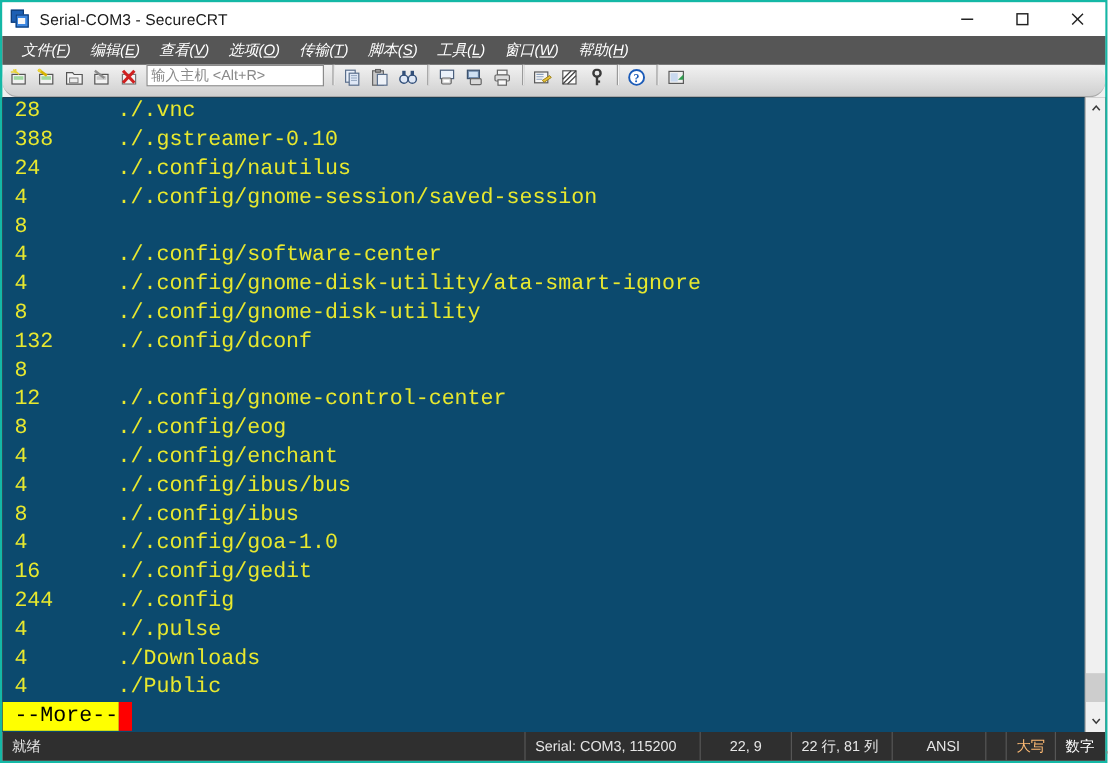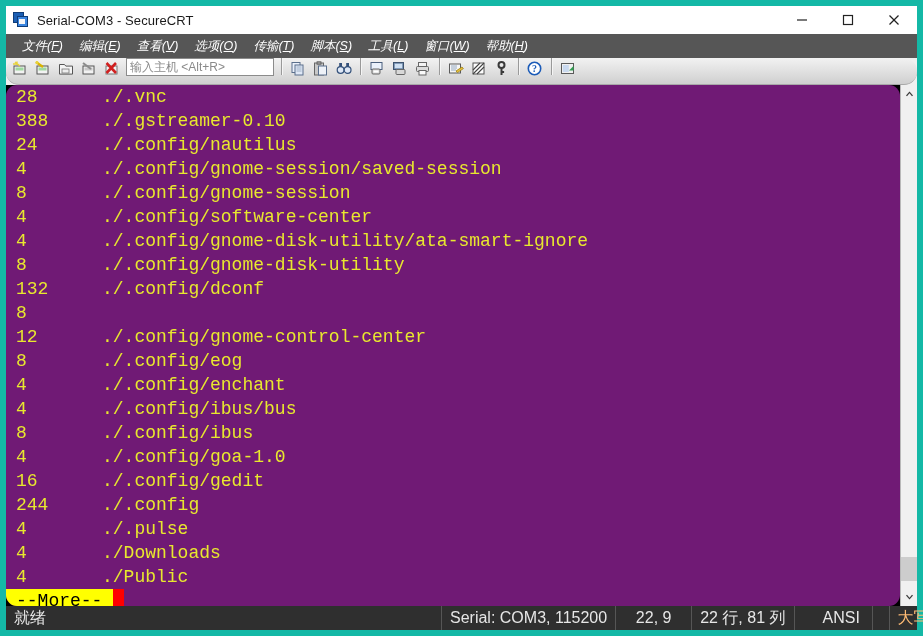--- a/index.html
+++ b/index.html
@@ -13,21 +13,21 @@
     overflow: hidden;
     font-family: "Liberation Sans", sans-serif;
   }
 
   
   #window {
     position: relative;
     width: 923px;
     height: 636px;
     box-sizing: border-box;
-    border: 6px solid #14b8a6;
+    border: 2px solid #14b8a6;
     background: #f0f0f0;
     display: flex;
     flex-direction: column;
   }
 
   
   #titlebar {
     height: 28px;
     flex: 0 0 28px;
     background: #ffffff;
@@ -153,25 +153,24 @@
   
   #term-wrap {
     flex: 1 1 auto;
     display: flex;
     background: #000000;
     position: relative;
     overflow: hidden;
   }
   #terminal {
     flex: 1 1 auto;
-    background: #701a75;
+    background: #0c4a6e;
     position: relative;
     overflow: hidden;
     font-family: "Liberation Mono", "DejaVu Sans Mono", monospace;
-    border-radius: 11px;
   }
   .trow {
     height: 24px;
     line-height: 24px;
     display: flex;
     white-space: pre;
     font-size: 18px;
   }
   .tsize {
     color: #e8e82e;
@@ -188,21 +187,21 @@
     line-height: 24px;
     display: flex;
     align-items: stretch;
     font-size: 18px;
     white-space: pre;
   }
   #more-label {
     background: #ffff00;
     color: #000000;
     padding-left: 10px;
-    padding-right: 11px;
+    padding-right: 1px;
     font-family: "Liberation Mono", "DejaVu Sans Mono", monospace;
   }
   #more-cursor {
     width: 11px;
     background: #ff0000;
   }
 
   
   #scrollbar {
     width: 17px;
@@ -237,21 +236,21 @@
   }
 
   
   #statusbar {
     height: 24px;
     flex: 0 0 24px;
     background: #2f2f2f;
     display: flex;
     align-items: stretch;
     color: #e6e6e6;
-    font-size: 16px;
+    font-size: 12px;
   }
   .sb-cell {
     display: flex;
     align-items: center;
     padding: 0 8px;
     border-right: 1px solid #565656;
     white-space: nowrap;
     box-sizing: border-box;
   }
   #sb-ready { flex: 0 0 436px; border-right: 1px solid #565656; }
@@ -446,21 +445,21 @@
     </div>
   </div>
 
   <div id="term-wrap">
 
     <div id="terminal">
       <div class="trow"><span class="tsize">28</span><span class="tpath">./.vnc</span></div>
       <div class="trow"><span class="tsize">388</span><span class="tpath">./.gstreamer-0.10</span></div>
       <div class="trow"><span class="tsize">24</span><span class="tpath">./.config/nautilus</span></div>
       <div class="trow"><span class="tsize">4</span><span class="tpath">./.config/gnome-session/saved-session</span></div>
-      <div class="trow"><span class="tsize">8</span><span class="tpath">./.config/gnome-session</span></div>
+      <div class="trow"><span class="tsize">8</span></div>
       <div class="trow"><span class="tsize">4</span><span class="tpath">./.config/software-center</span></div>
       <div class="trow"><span class="tsize">4</span><span class="tpath">./.config/gnome-disk-utility/ata-smart-ignore</span></div>
       <div class="trow"><span class="tsize">8</span><span class="tpath">./.config/gnome-disk-utility</span></div>
       <div class="trow"><span class="tsize">132</span><span class="tpath">./.config/dconf</span></div>
       <div class="trow"><span class="tsize">8</span></div>
       <div class="trow"><span class="tsize">12</span><span class="tpath">./.config/gnome-control-center</span></div>
       <div class="trow"><span class="tsize">8</span><span class="tpath">./.config/eog</span></div>
       <div class="trow"><span class="tsize">4</span><span class="tpath">./.config/enchant</span></div>
       <div class="trow"><span class="tsize">4</span><span class="tpath">./.config/ibus/bus</span></div>
       <div class="trow"><span class="tsize">8</span><span class="tpath">./.config/ibus</span></div>

